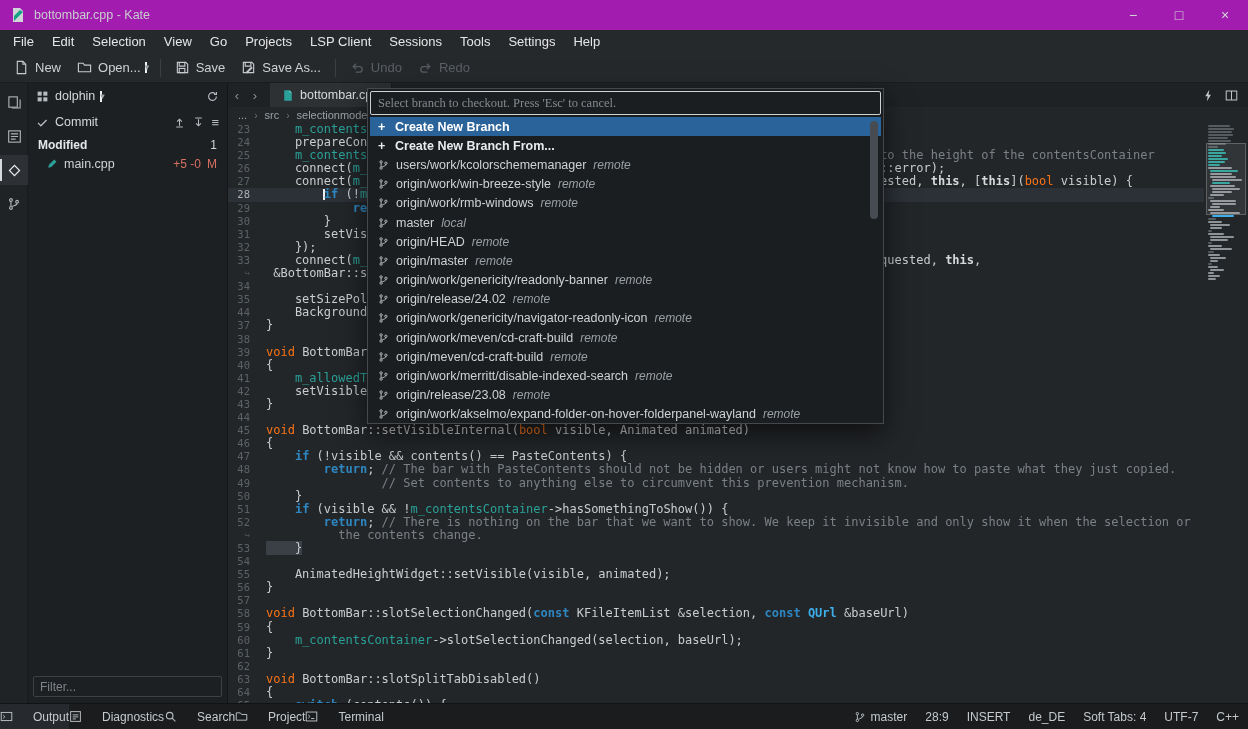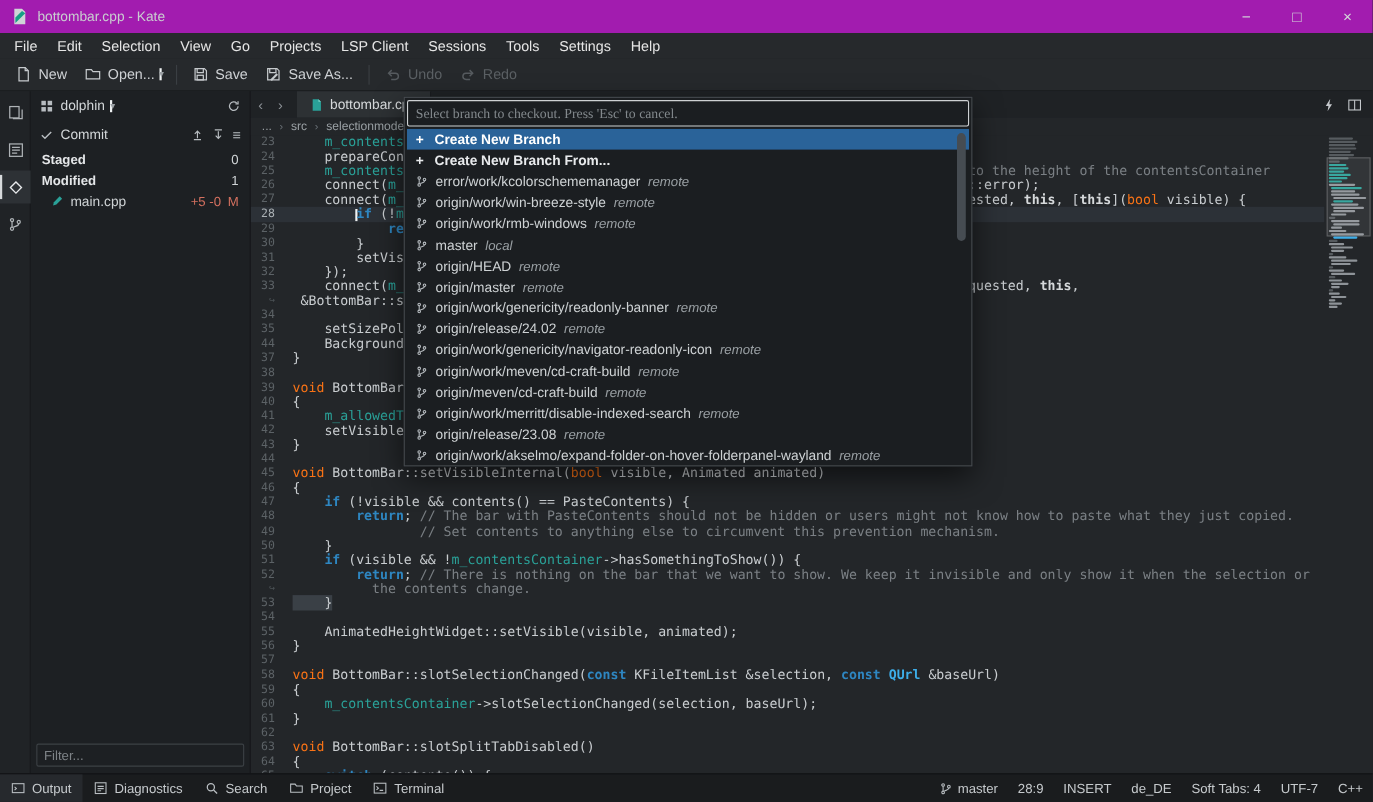--- a/index.html
+++ b/index.html
@@ -83,21 +83,21 @@
   #branch-list { position:absolute; left:2px; right:2px; top:28px; bottom:2px; overflow:hidden; }
   .branch-item { height:19.2px; display:flex; align-items:center; gap:7px; padding:0 8px; font-size:12.5px; color:#ced2d4; }
   .branch-item.create { font-weight:bold; color:#e8eaec; }
   .branch-item.sel { background:#2a6399; color:#ffffff; }
   .branch-item .plus { font-weight:bold; width:10px; }
   .branch-item .bkind { font-style:italic; color:#9aa0a4; font-size:12px; }
   #popup-scrollbar { position:absolute; right:5px; top:32px; width:8px; height:98px; background:#464c52; border-radius:4px; }
 
   
   #statusbar { position:absolute; left:0; top:703px; width:1248px; height:26px; background:#1a1c1e; border-top:1px solid #101214; display:flex; align-items:center; font-size:12px; color:#c6cacd; }
-  .sb-tab { display:flex; align-items:center; gap:6px; padding:0 10px; height:100%; }
+  .sb-tab { display:flex; align-items:center; gap:20px; padding:0 0; height:100%; }
   .sb-tab.active { background:#26292d; }
   .sb-right { margin-left:auto; display:flex; align-items:center; height:100%; }
   .sb-item { padding:0 9px; display:flex; align-items:center; gap:5px; height:100%; }
 </style>
 </head>
 <body>
 
 <div id="titlebar">
   <span class="app-icon">
     <svg viewBox="0 0 16 16" width="16" height="16">
@@ -258,24 +258,20 @@
         <svg viewBox="0 0 16 16" width="13" height="13" fill="none" stroke="#b7bcc0" stroke-width="1.3">
           <path d="M8 12V4M5 7l3-3 3 3M4 13.5h8"></path>
         </svg>
       </span>
     <span>
         <svg viewBox="0 0 16 16" width="13" height="13" fill="none" stroke="#b7bcc0" stroke-width="1.3">
           <path d="M8 4v8M5 9l3 3 3-3M4 2.5h8"></path>
         </svg>
       </span>
     <span style="color:#b7bcc0;font-size:13px;">≡</span>
-  </div>
-  <div class="gp-section">
-    <span>Staged</span>
-    <span class="count">0</span>
   </div>
   <div class="gp-section">
     <span>Modified</span>
     <span class="count">1</span>
   </div>
   <div class="gp-file">
     <span>
         <svg viewBox="0 0 16 16" width="12" height="12" fill="#2aa198">
           <path d="M3 13l1-4 7-7 3 3-7 7z"></path>
         </svg>
@@ -441,21 +437,21 @@
         <span class="plus">+</span>
         <span class="blabel">Create New Branch From...</span>
       </div>
       <div class="branch-item">
         <svg viewBox="0 0 16 16" width="11" height="12" fill="none" stroke="#b7bcc0" stroke-width="1.4">
           <circle cx="4.5" cy="3.5" r="1.7"></circle>
           <circle cx="4.5" cy="12.5" r="1.7"></circle>
           <circle cx="11.5" cy="5.5" r="1.7"></circle>
           <path d="M4.5 5.2v5.6M11.5 7.2c0 2.5-4 2.6-5.5 3.6"></path>
         </svg>
-        <span class="bname">error/work/kcolorschememanager</span>
+        <span class="bname">users/work/kcolorschememanager</span>
         <span class="bkind">remote</span>
       </div>
       <div class="branch-item">
         <svg viewBox="0 0 16 16" width="11" height="12" fill="none" stroke="#b7bcc0" stroke-width="1.4">
           <circle cx="4.5" cy="3.5" r="1.7"></circle>
           <circle cx="4.5" cy="12.5" r="1.7"></circle>
           <circle cx="11.5" cy="5.5" r="1.7"></circle>
           <path d="M4.5 5.2v5.6M11.5 7.2c0 2.5-4 2.6-5.5 3.6"></path>
         </svg>
         <span class="bname">origin/work/win-breeze-style</span>

